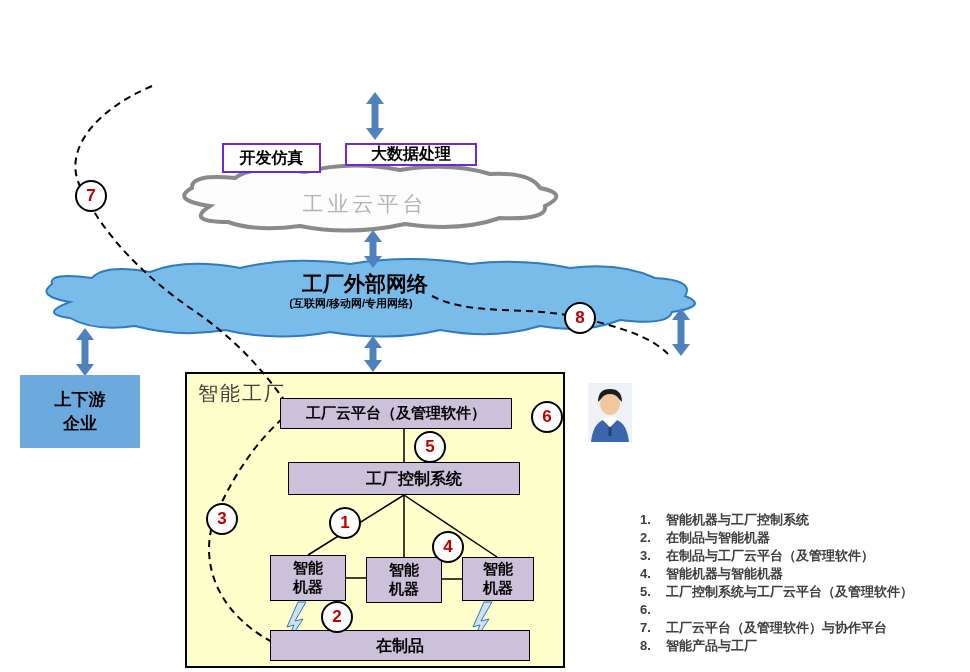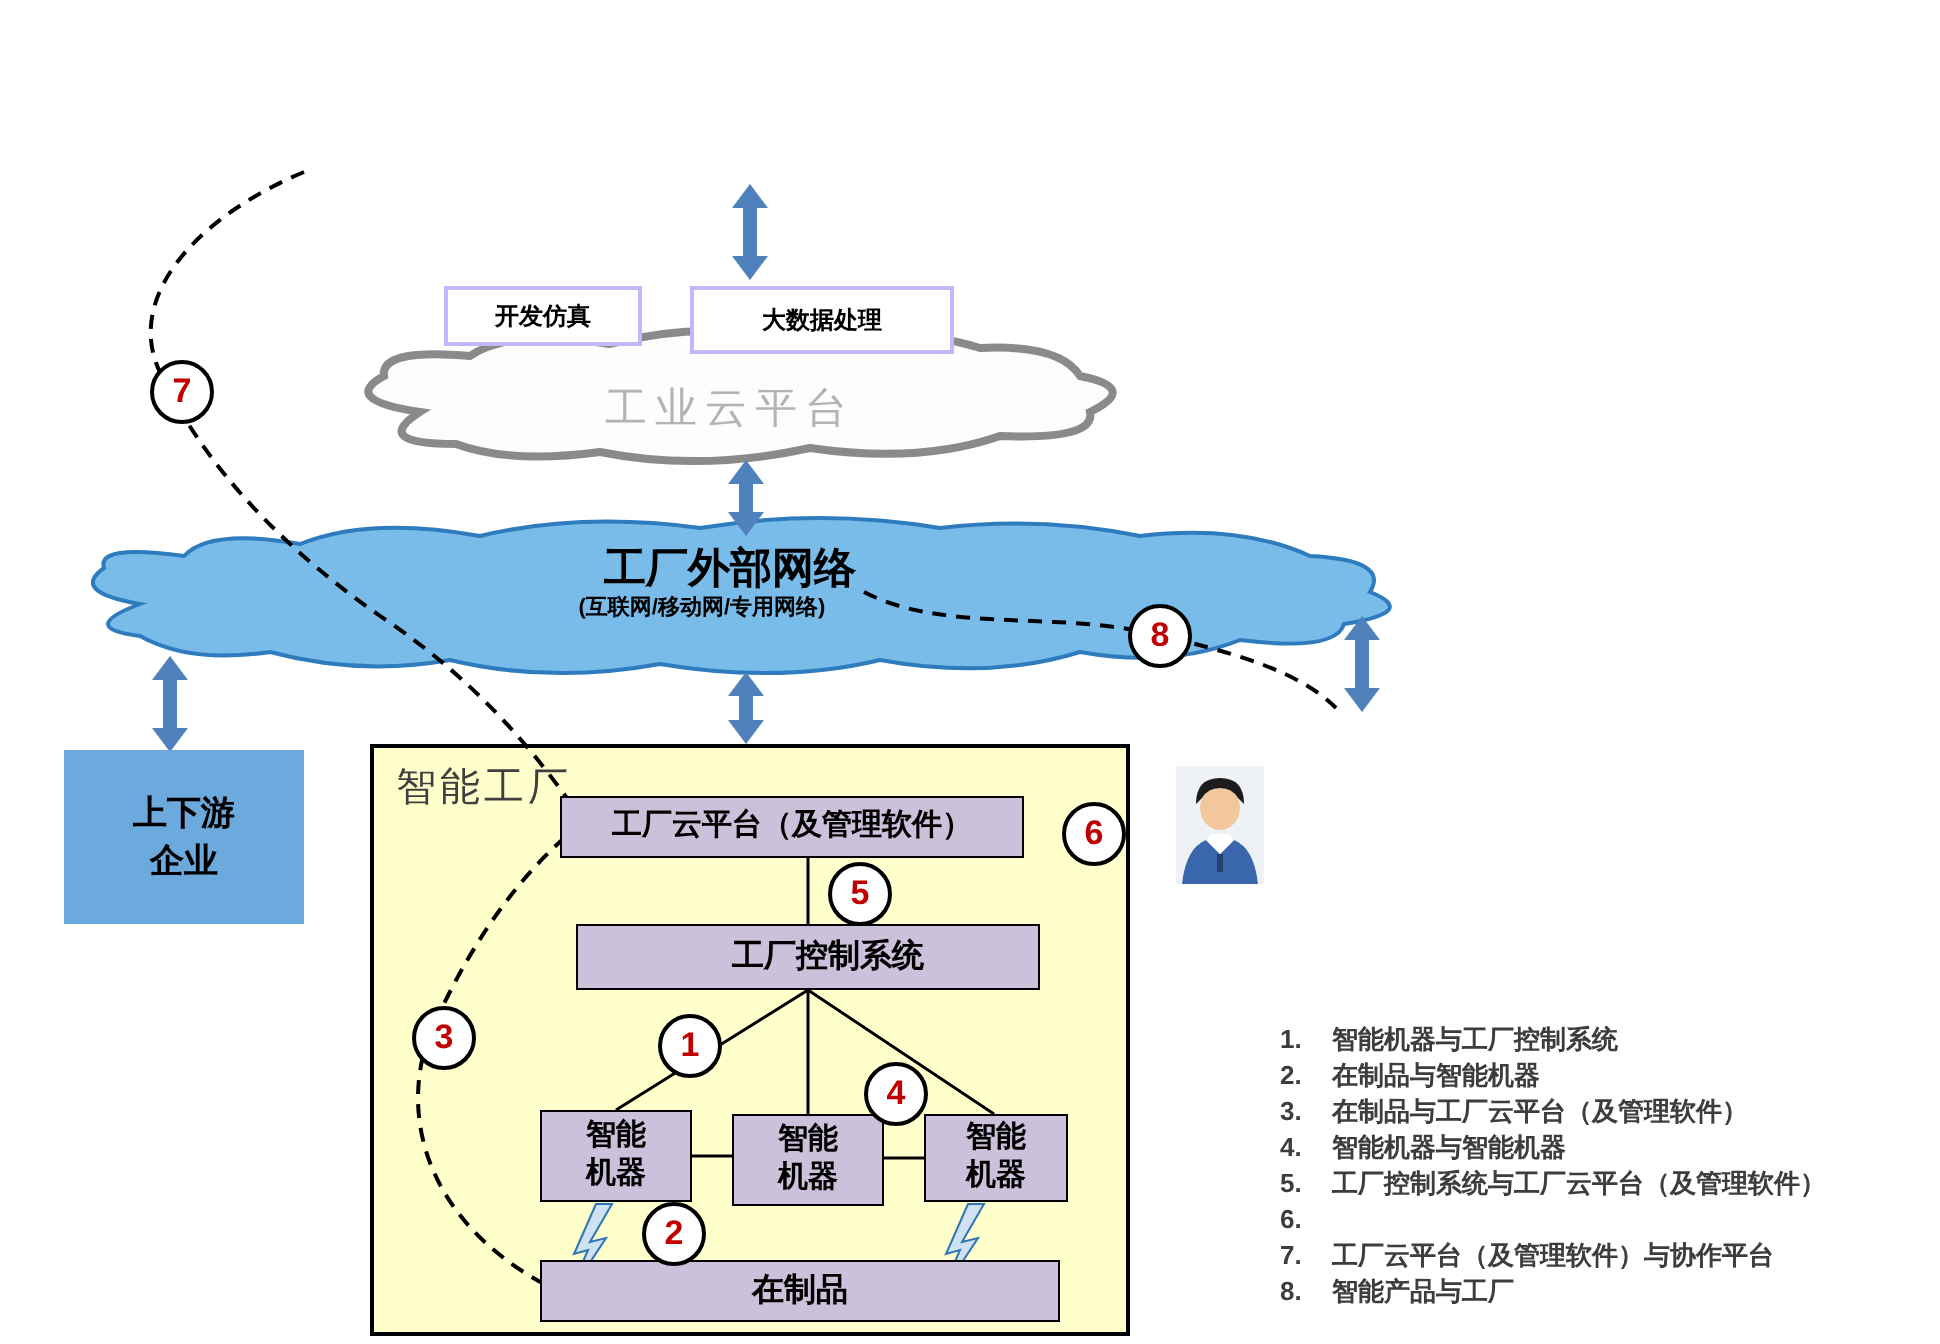--- a/index.html
+++ b/index.html
@@ -1,22 +1,22 @@
 <!DOCTYPE html>
 <html><head>
 <meta charset="utf-8">
 <style>
   html,body{margin:0;padding:0;}
   body{font-family:"Liberation Sans",sans-serif;background:#ffffff;}
   #canvas{position:relative;width:970px;height:672px;background:#ffffff;overflow:hidden;}
   .abs{position:absolute;}
   #overlay{position:absolute;left:0;top:0;z-index:2;}
   .factory{background:#ffffcc;border:2px solid #000;z-index:1;box-sizing:border-box;}
-  .white-box{background:#fff;border:2px solid #c4b5fd;display:flex;align-items:center;justify-content:center;
-             font-weight:bold;font-size:12px;color:#000;z-index:3;box-sizing:border-box;}
+  .white-box{background:#fff;border:2px solid #6d28d9;display:flex;align-items:center;justify-content:center;
+             font-weight:bold;font-size:16px;color:#000;z-index:3;box-sizing:border-box;}
   .entity-box{background:#6ca9dd;display:flex;align-items:center;justify-content:center;font-weight:bold;
               font-size:17px;color:#000;text-align:center;z-index:3;white-space:pre-line;line-height:1.4;box-sizing:border-box;}
   .module{background:#ccc1da;border:1.5px solid #000;display:flex;align-items:center;justify-content:center;
           font-weight:bold;color:#000;z-index:3;text-align:center;box-sizing:border-box;white-space:pre-line;line-height:1.25;}
   .marker{width:32px;height:32px;box-sizing:border-box;border:2px solid #000;border-radius:50%;background:#fff;
           color:#c00000;font-weight:bold;font-size:17px;display:flex;align-items:center;justify-content:center;z-index:5;}
   .net-text{z-index:3;text-align:center;font-weight:bold;color:#000;}
   .serif-label{font-family:"Liberation Serif",serif;z-index:3;}
   .cloud-label{color:#b3b3b3;font-size:21px;letter-spacing:4px;text-align:center;}
   .factory-title{color:#3f3f3f;font-size:20px;letter-spacing:2px;text-align:right;}
@@ -82,28 +82,28 @@
       <polygon points="672,344 690,344 681,356" stroke="none"></polygon>
     </g>
 
     <g fill="#cfe2f3" stroke="#2e75b6" stroke-width="1">
       <path d="m 14,0 l -11,25 l 7,-2 l -10,23 l 19,-29 l -8,2 l 11,-19 z" transform="translate(284,602)"></path>
       <path d="m 14,0 l -11,25 l 7,-2 l -10,23 l 19,-29 l -8,2 l 11,-19 z" transform="translate(470,602)"></path>
     </g>
   </svg>
 
   <div class="abs white-box" style="left:222px;top:143px;width:99px;height:30px;">开发仿真</div>
-  <div class="abs white-box" style="left:345px;top:143px;width:132px;height:34px;">大数据处理</div>
+  <div class="abs white-box" style="left:345px;top:143px;width:132px;height:23px;">大数据处理</div>
 
   <div class="abs serif-label cloud-label" style="left:270px;top:190px;width:190px;">工业云平台</div>
 
   <div class="abs net-text" style="left:145px;top:270px;width:440px;font-size:21px;">工厂外部网络</div>
   <div class="abs net-text" style="left:131px;top:296px;width:440px;font-size:11px;">(互联网/移动网/专用网络)</div>
 
-  <div class="abs entity-box" style="left:32px;top:375px;width:120px;height:87px;">上下游
+  <div class="abs entity-box" style="left:20px;top:375px;width:120px;height:73px;">上下游
 企业</div>
 
   <div class="abs serif-label factory-title" style="left:198px;top:380px;">智能工厂</div>
 
   <div class="abs module" style="left:280px;top:398px;width:232px;height:31px;font-size:15px;">工厂云平台（及管理软件）</div>
   <div class="abs module" style="left:288px;top:462px;width:232px;height:33px;font-size:16px;padding-left:20px;">工厂控制系统</div>
   <div class="abs module" style="left:270px;top:555px;width:76px;height:46px;font-size:15px;">智能
 机器</div>
   <div class="abs module" style="left:366px;top:557px;width:76px;height:46px;font-size:15px;">智能
 机器</div>

